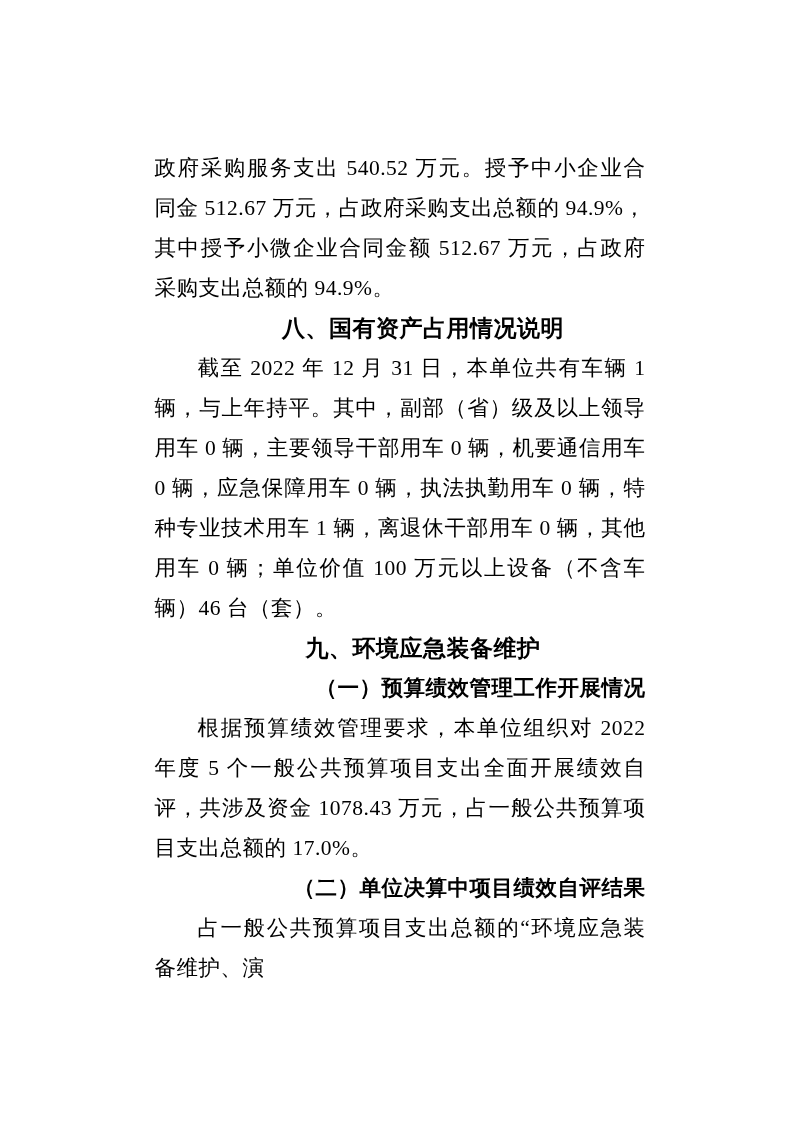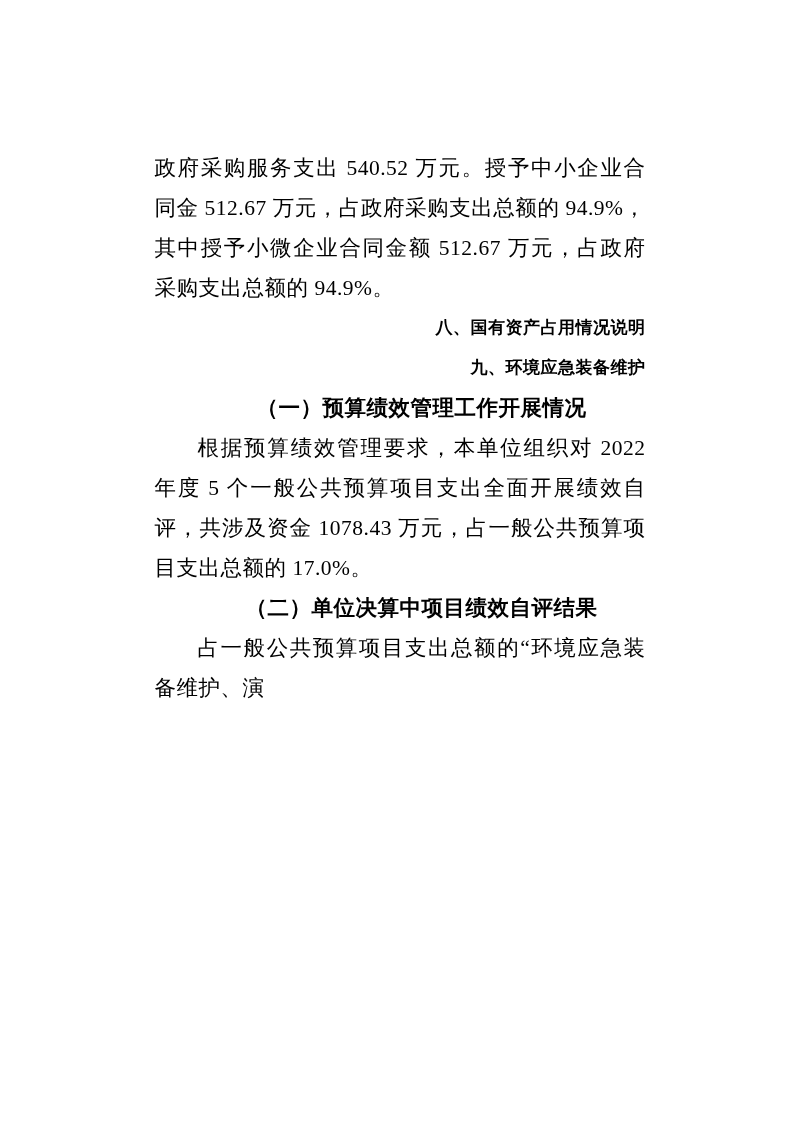--- a/index.html
+++ b/index.html
@@ -32,40 +32,41 @@
   .indent {
     text-indent: 2em;
   }
   .no-indent {
     text-indent: 0;
   }
   .heading-section {
     font-family: "Liberation Sans", "DejaVu Sans", sans-serif;
     font-weight: bold;
     text-indent: 2em;
-    text-align: right;
-    font-size: 17px;
+    text-align: center;
+    font-size: 23px;
   }
   .heading-sub {
     font-family: "Liberation Serif", "DejaVu Serif", serif;
     font-weight: bold;
     text-indent: 2em;
-    text-align: center;
+    text-align: right;
     font-size: 21.5px;
   }
 </style>
 </head>
 <body>
 
 <div class="page">
 
   <p class="doc-block no-indent">政府采购服务支出 540.52 万元。授予中小企业合同金 512.67 万元，占政府采购支出总额的 94.9%，其中授予小微企业合同金额 512.67 万元，占政府采购支出总额的 94.9%。</p>
 
   <h2 class="doc-block heading-section">八、国有资产占用情况说明</h2>
 
+  <p class="doc-block indent">截至 2022 年 12 月 31 日，本单位共有车辆 1 辆，与上年持平。其中，副部（省）级及以上领导用车 0 辆，主要领导干部用车 0 辆，机要通信用车 0 辆，应急保障用车 0 辆，执法执勤用车 0 辆，特种专业技术用车 1 辆，离退休干部用车 0 辆，其他用车 0 辆；单位价值 100 万元以上设备（不含车辆）46 台（套）。</p>
 
   <h2 class="doc-block heading-section">九、环境应急装备维护</h2>
 
   <h3 class="doc-block heading-sub">（一）预算绩效管理工作开展情况</h3>
 
   <p class="doc-block indent">根据预算绩效管理要求，本单位组织对 2022 年度 5 个一般公共预算项目支出全面开展绩效自评，共涉及资金 1078.43 万元，占一般公共预算项目支出总额的 17.0%。</p>
 
 
   <h3 class="doc-block heading-sub">（二）单位决算中项目绩效自评结果</h3>
 

